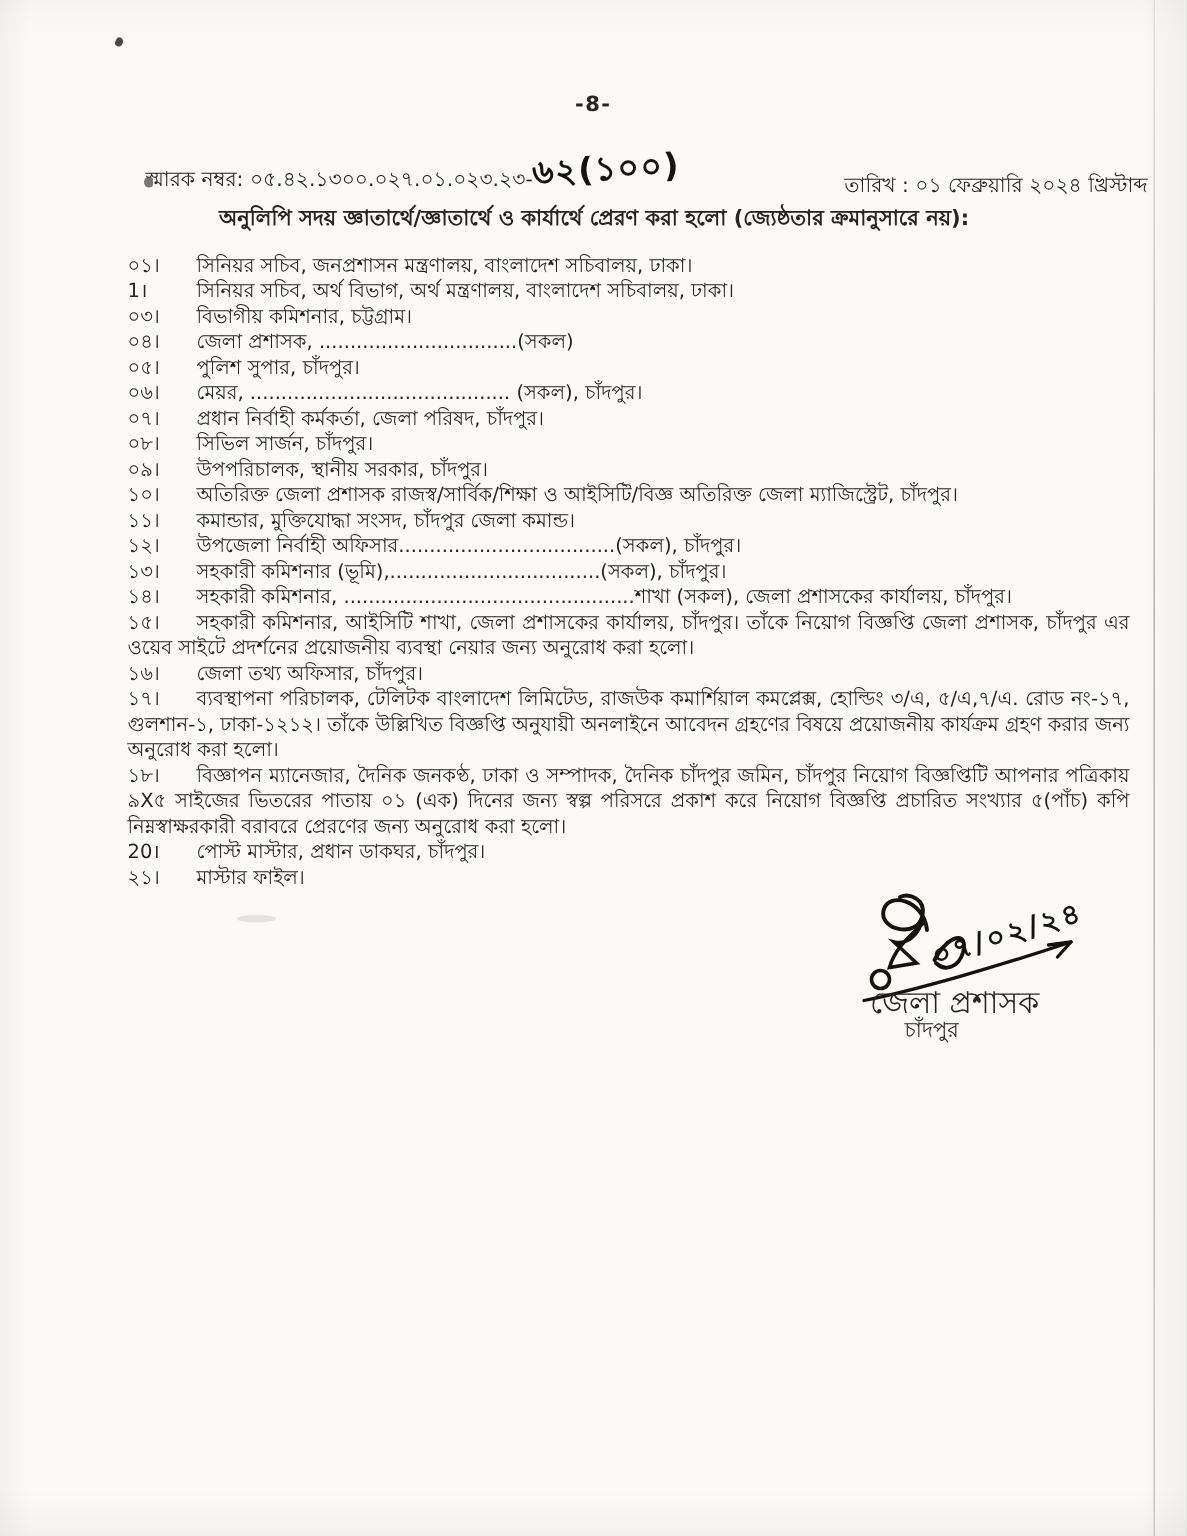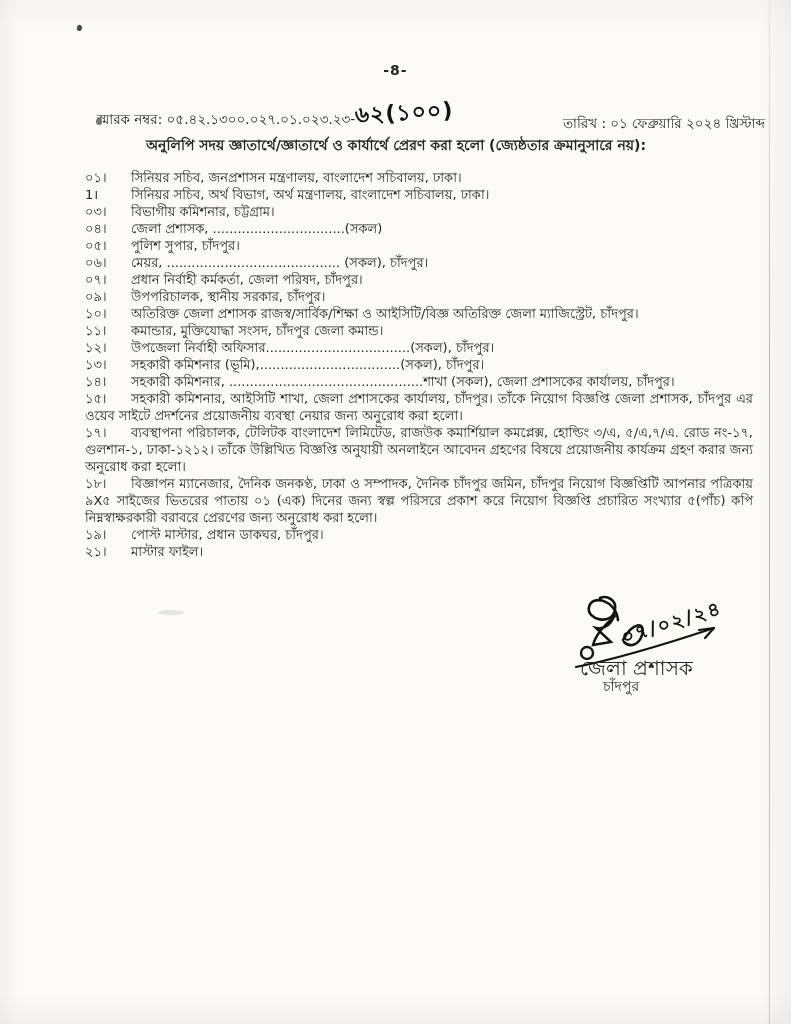--- a/index.html
+++ b/index.html
@@ -93,30 +93,32 @@
   <div class="copy-heading">অনুলিপি সদয় জ্ঞাতার্থে/জ্ঞাতার্থে ও কার্যার্থে প্রেরণ করা হলো (জ্যেষ্ঠতার ক্রমানুসারে নয়):</div>
 
   <div class="dist-list">
     <div class="dist-item"><span class="no">০১।</span><span>সিনিয়র সচিব, জনপ্রশাসন মন্ত্রণালয়, বাংলাদেশ সচিবালয়, ঢাকা।</span></div>
     <div class="dist-item"><span class="no">1।</span><span>সিনিয়র সচিব, অর্থ বিভাগ, অর্থ মন্ত্রণালয়, বাংলাদেশ সচিবালয়, ঢাকা।</span></div>
     <div class="dist-item"><span class="no">০৩।</span><span>বিভাগীয় কমিশনার, চট্টগ্রাম।</span></div>
     <div class="dist-item"><span class="no">০৪।</span><span>জেলা প্রশাসক, ................................(সকল)</span></div>
     <div class="dist-item"><span class="no">০৫।</span><span>পুলিশ সুপার, চাঁদপুর।</span></div>
     <div class="dist-item"><span class="no">০৬।</span><span>মেয়র, .......................................... (সকল), চাঁদপুর।</span></div>
     <div class="dist-item"><span class="no">০৭।</span><span>প্রধান নির্বাহী কর্মকর্তা, জেলা পরিষদ, চাঁদপুর।</span></div>
+    <div class="dist-item"><span class="no">০৮।</span><span>সিভিল সার্জন, চাঁদপুর।</span></div>
     <div class="dist-item"><span class="no">০৯।</span><span>উপপরিচালক, স্থানীয় সরকার, চাঁদপুর।</span></div>
     <div class="dist-item"><span class="no">১০।</span><span>অতিরিক্ত জেলা প্রশাসক রাজস্ব/সার্বিক/শিক্ষা ও আইসিটি/বিজ্ঞ অতিরিক্ত জেলা ম্যাজিস্ট্রেট, চাঁদপুর।</span></div>
     <div class="dist-item"><span class="no">১১।</span><span>কমান্ডার, মুক্তিযোদ্ধা সংসদ, চাঁদপুর জেলা কমান্ড।</span></div>
     <div class="dist-item"><span class="no">১২।</span><span>উপজেলা নির্বাহী অফিসার...................................(সকল), চাঁদপুর।</span></div>
     <div class="dist-item"><span class="no">১৩।</span><span>সহকারী কমিশনার (ভূমি),..................................(সকল), চাঁদপুর।</span></div>
     <div class="dist-item"><span class="no">১৪।</span><span>সহকারী কমিশনার, ...............................................শাখা (সকল), জেলা প্রশাসকের কার্যালয়, চাঁদপুর।</span></div>
     <div class="dist-item"><span class="no">১৫।</span><span>সহকারী কমিশনার, আইসিটি শাখা, জেলা প্রশাসকের কার্যালয়, চাঁদপুর। তাঁকে নিয়োগ বিজ্ঞপ্তি জেলা  প্রশাসক, চাঁদপুর এর ওয়েব সাইটে প্রদর্শনের প্রয়োজনীয় ব্যবস্থা নেয়ার জন্য অনুরোধ করা হলো।</span></div>
+    <div class="dist-item"><span class="no">১৬।</span><span>জেলা তথ্য অফিসার, চাঁদপুর।</span></div>
     <div class="dist-item"><span class="no">১৭।</span><span>ব্যবস্থাপনা পরিচালক, টেলিটক বাংলাদেশ লিমিটেড, রাজউক কমার্শিয়াল কমপ্লেক্স, হোল্ডিং ৩/এ, ৫/এ,৭/এ. রোড নং-১৭, গুলশান-১, ঢাকা-১২১২। তাঁকে উল্লিখিত বিজ্ঞপ্তি অনুযায়ী অনলাইনে আবেদন গ্রহণের বিষয়ে প্রয়োজনীয় কার্যক্রম গ্রহণ করার জন্য অনুরোধ করা হলো।</span></div>
     <div class="dist-item"><span class="no">১৮।</span><span>বিজ্ঞাপন ম্যানেজার, দৈনিক জনকণ্ঠ, ঢাকা ও সম্পাদক, দৈনিক চাঁদপুর জমিন, চাঁদপুর নিয়োগ বিজ্ঞপ্তিটি আপনার পত্রিকায় ৯X৫ সাইজের ভিতরের পাতায় ০১ (এক) দিনের জন্য স্বল্প পরিসরে প্রকাশ করে নিয়োগ বিজ্ঞপ্তি প্রচারিত সংখ্যার ৫(পাঁচ) কপি নিম্নস্বাক্ষরকারী বরাবরে প্রেরণের জন্য অনুরোধ করা হলো।</span></div>
-    <div class="dist-item"><span class="no">১৯।</span><span>পোস্ট মাস্টার, প্রধান ডাকঘর, চাঁদপুর।</span></div>
+    <div class="dist-item"><span class="no">20।</span><span>পোস্ট মাস্টার, প্রধান ডাকঘর, চাঁদপুর।</span></div>
     <div class="dist-item"><span class="no">২১।</span><span>মাস্টার ফাইল।</span></div>
   </div>
 
   <div class="signature-block">
     <svg class="signature-scribble" width="185" height="80" viewBox="0 0 185 80">
       <path d="M52,30 C50,10 26,4 23,17 C20,30 46,36 49,20 C51,10 41,5 34,8" stroke-width="2.6"></path>
       <path d="M49,22 C47,34 38,40 30,38 L45,52 L27,55 C30,44 38,36 49,26" stroke-width="2.4"></path>
       <circle cx="21" cy="63" r="6" stroke-width="2.4"></circle>
       <path d="M57,50 C66,33 80,30 76,45 C73,55 64,58 58,52" stroke-width="2.6"></path>
       <path d="M10,77 C45,70 100,54 148,38" stroke-width="2.2"></path>

